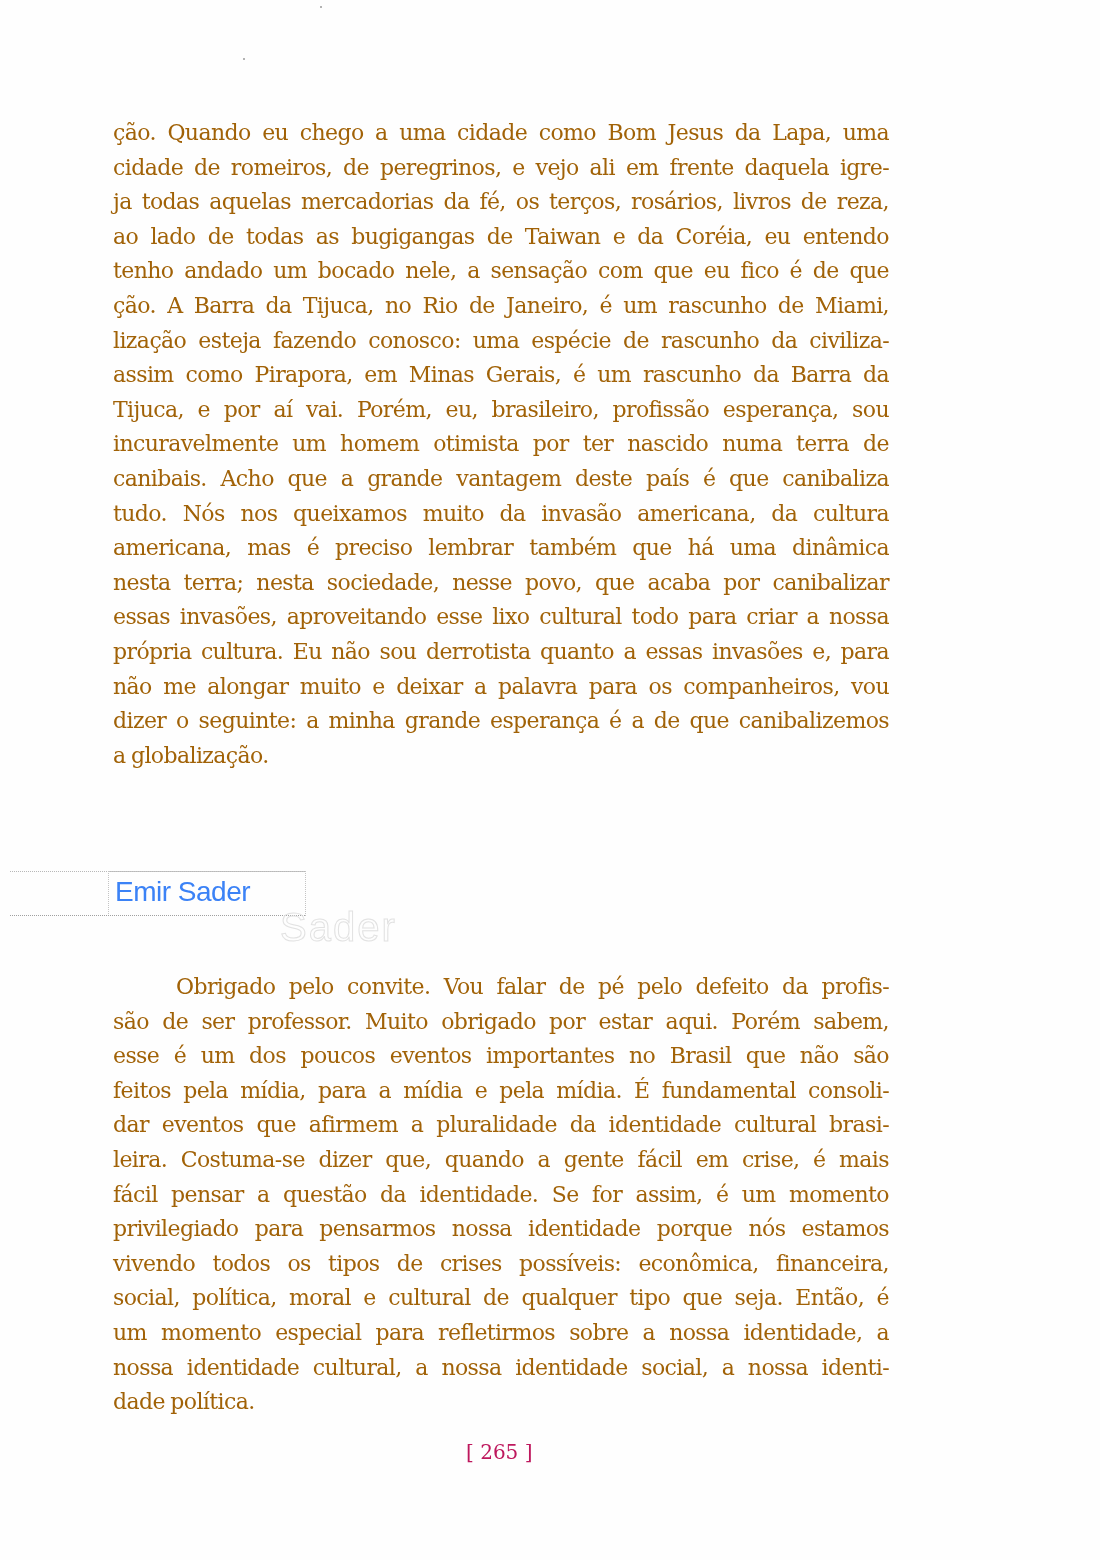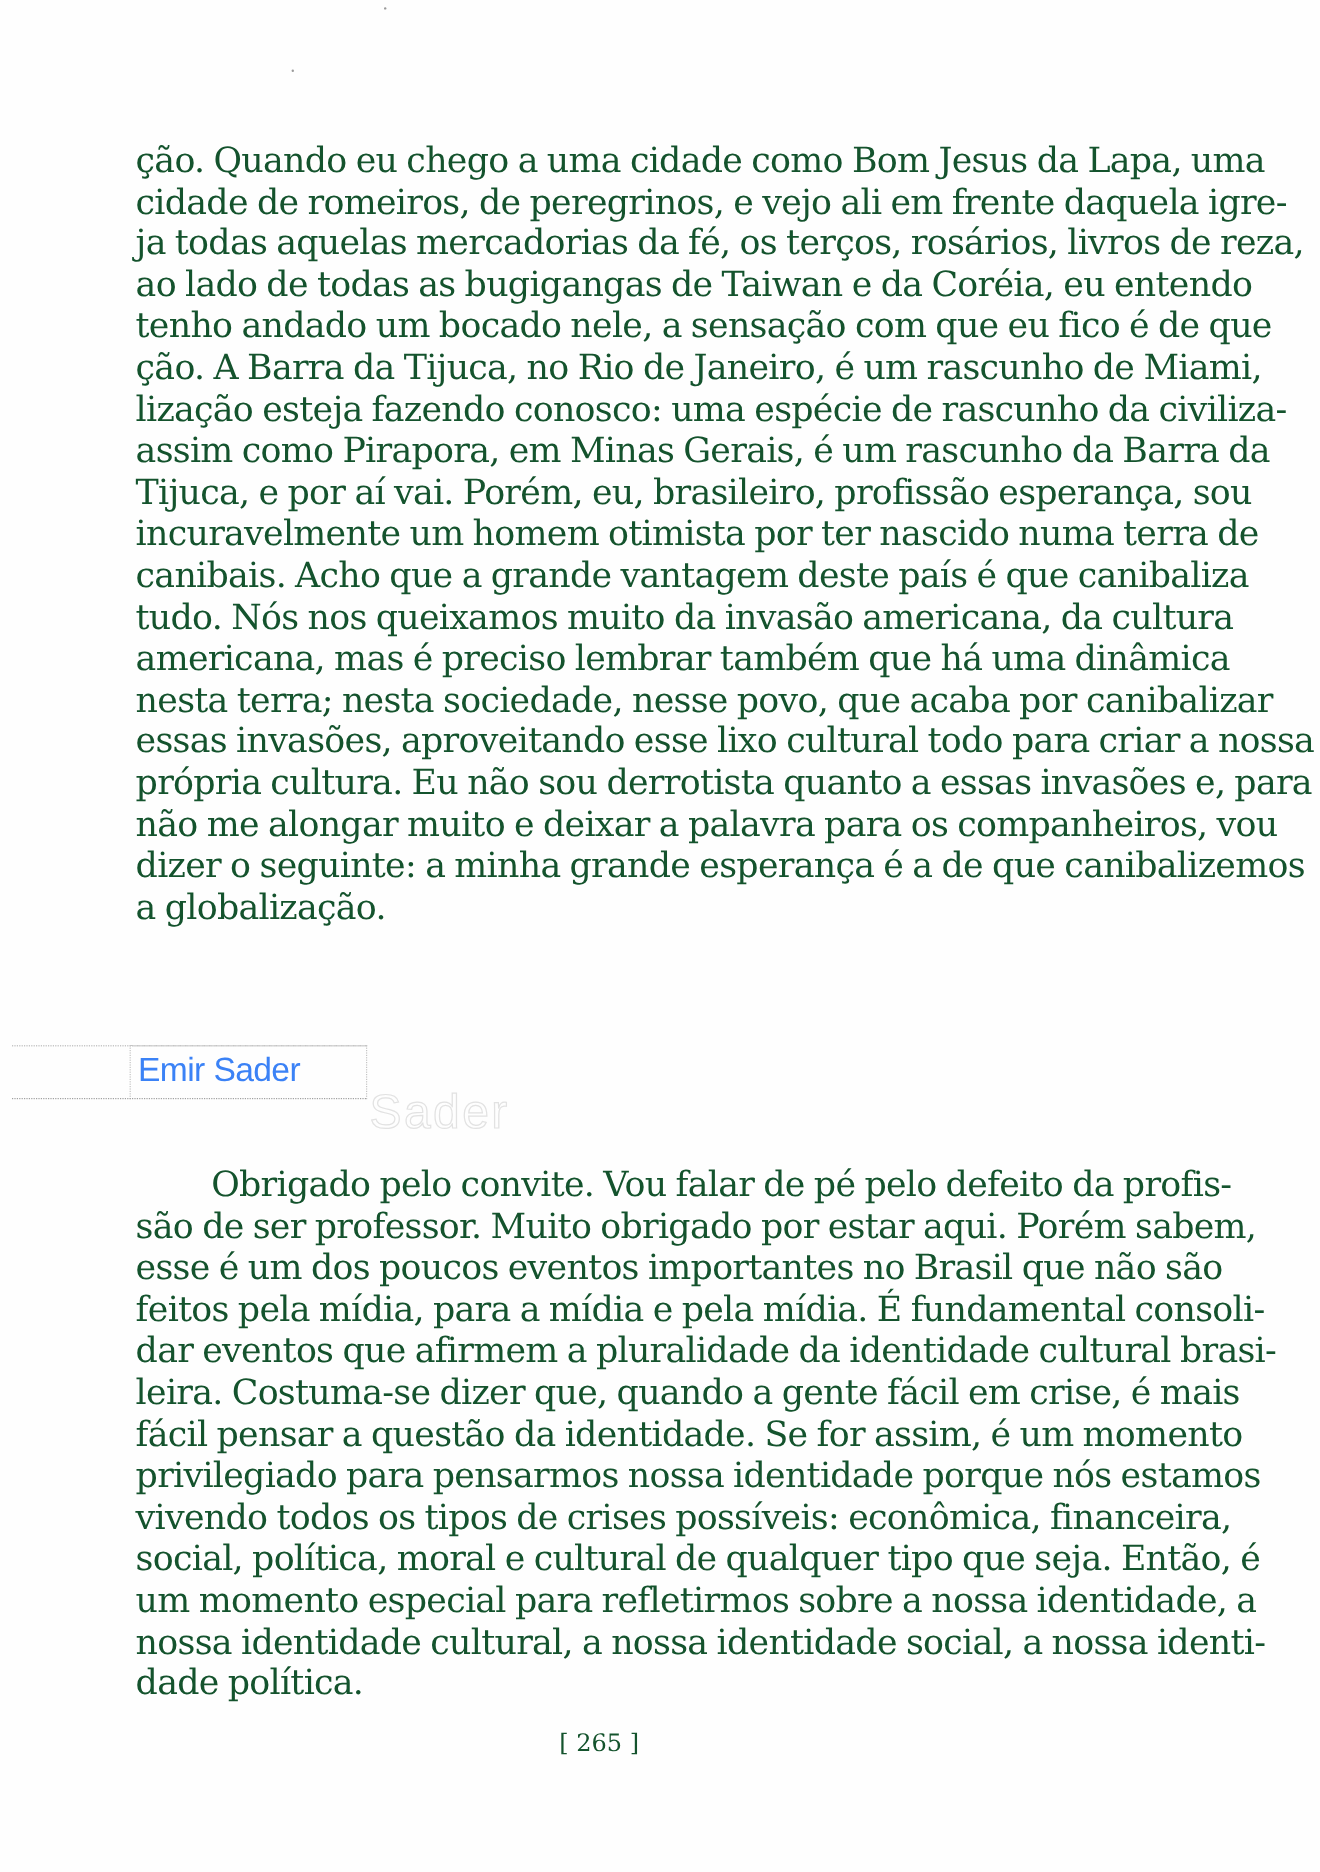--- a/index.html
+++ b/index.html
@@ -1,34 +1,34 @@
 <!DOCTYPE html>
 <html><head>
 <meta charset="utf-8">
 <style>
   html, body { margin: 0; padding: 0; background: #ffffff; }
   body { width: 1100px; height: 1560px; position: relative; overflow: hidden; }
   .page { position: absolute; left: 0; top: 0; width: 1100px; height: 1560px; background: #fefefe; }
   .text-block {
     position: absolute; left: 113px; width: 776px;
-    font-family: "DejaVu Serif", serif; font-size: 29px; line-height: 34.6px;
-    color: #14532d; text-align: justify;
+    font-family: "DejaVu Serif", serif; font-size: 22px; line-height: 34.6px;
+    color: #a16207; text-align: justify;
   }
   .line { display: block; text-align: justify; text-align-last: justify; white-space: nowrap; }
   .line.last { text-align-last: left; }
   .indent { padding-left: 63px; }
   #para1 { top: 116px; letter-spacing: -0.6px; word-spacing: -1px; }
   #para2 { top: 970px; letter-spacing: -0.6px; word-spacing: -1px; }
   .heading-wrap { position: absolute; left: 0; top: 868px; width: 310px; height: 50px; }
   .heading-rule-top { position: absolute; left: 10px; top: 3px; width: 295px; border-top: 1px dotted #b8b8b8; }
   .heading-rule-bottom { position: absolute; left: 10px; top: 47px; width: 295px; border-top: 1px dotted #a0a0a0; }
   .heading-box { position: absolute; left: 108px; top: 3px; width: 196px; height: 44px; border: 1px dotted #c4c4c4; border-bottom: none; }
   .heading { position: absolute; left: 115px; top: 8px; font-family: "Liberation Sans", sans-serif; font-size: 28px; color: #3b82f6; letter-spacing: -0.5px; }
-  .ghost { position: absolute; left: 280px; top: 905px; font-family: "Liberation Sans", sans-serif; font-size: 40px; color: transparent; -webkit-text-stroke: 1px #e2e2e2; letter-spacing: 2px; margin-left: 28px; }
-  .page-number { position: absolute; left: 466px; top: 1440px; font-family: "DejaVu Serif", serif; font-size: 20px; color: #14532d; }
+  .ghost { position: absolute; left: 280px; top: 905px; font-family: "Liberation Sans", sans-serif; font-size: 40px; color: transparent; -webkit-text-stroke: 1px #e2e2e2; letter-spacing: 2px; }
+  .page-number { position: absolute; left: 466px; top: 1440px; font-family: "DejaVu Serif", serif; font-size: 20px; color: #be185d; }
   .speck { position: absolute; width: 2px; height: 2px; background: #9a9a9a; border-radius: 1px; }
 </style>
 </head>
 <body>
 
 <div class="page">
 
   <span class="speck" style="left:243px;top:58px;"></span>
   <span class="speck" style="left:320px;top:6px;"></span>
 

